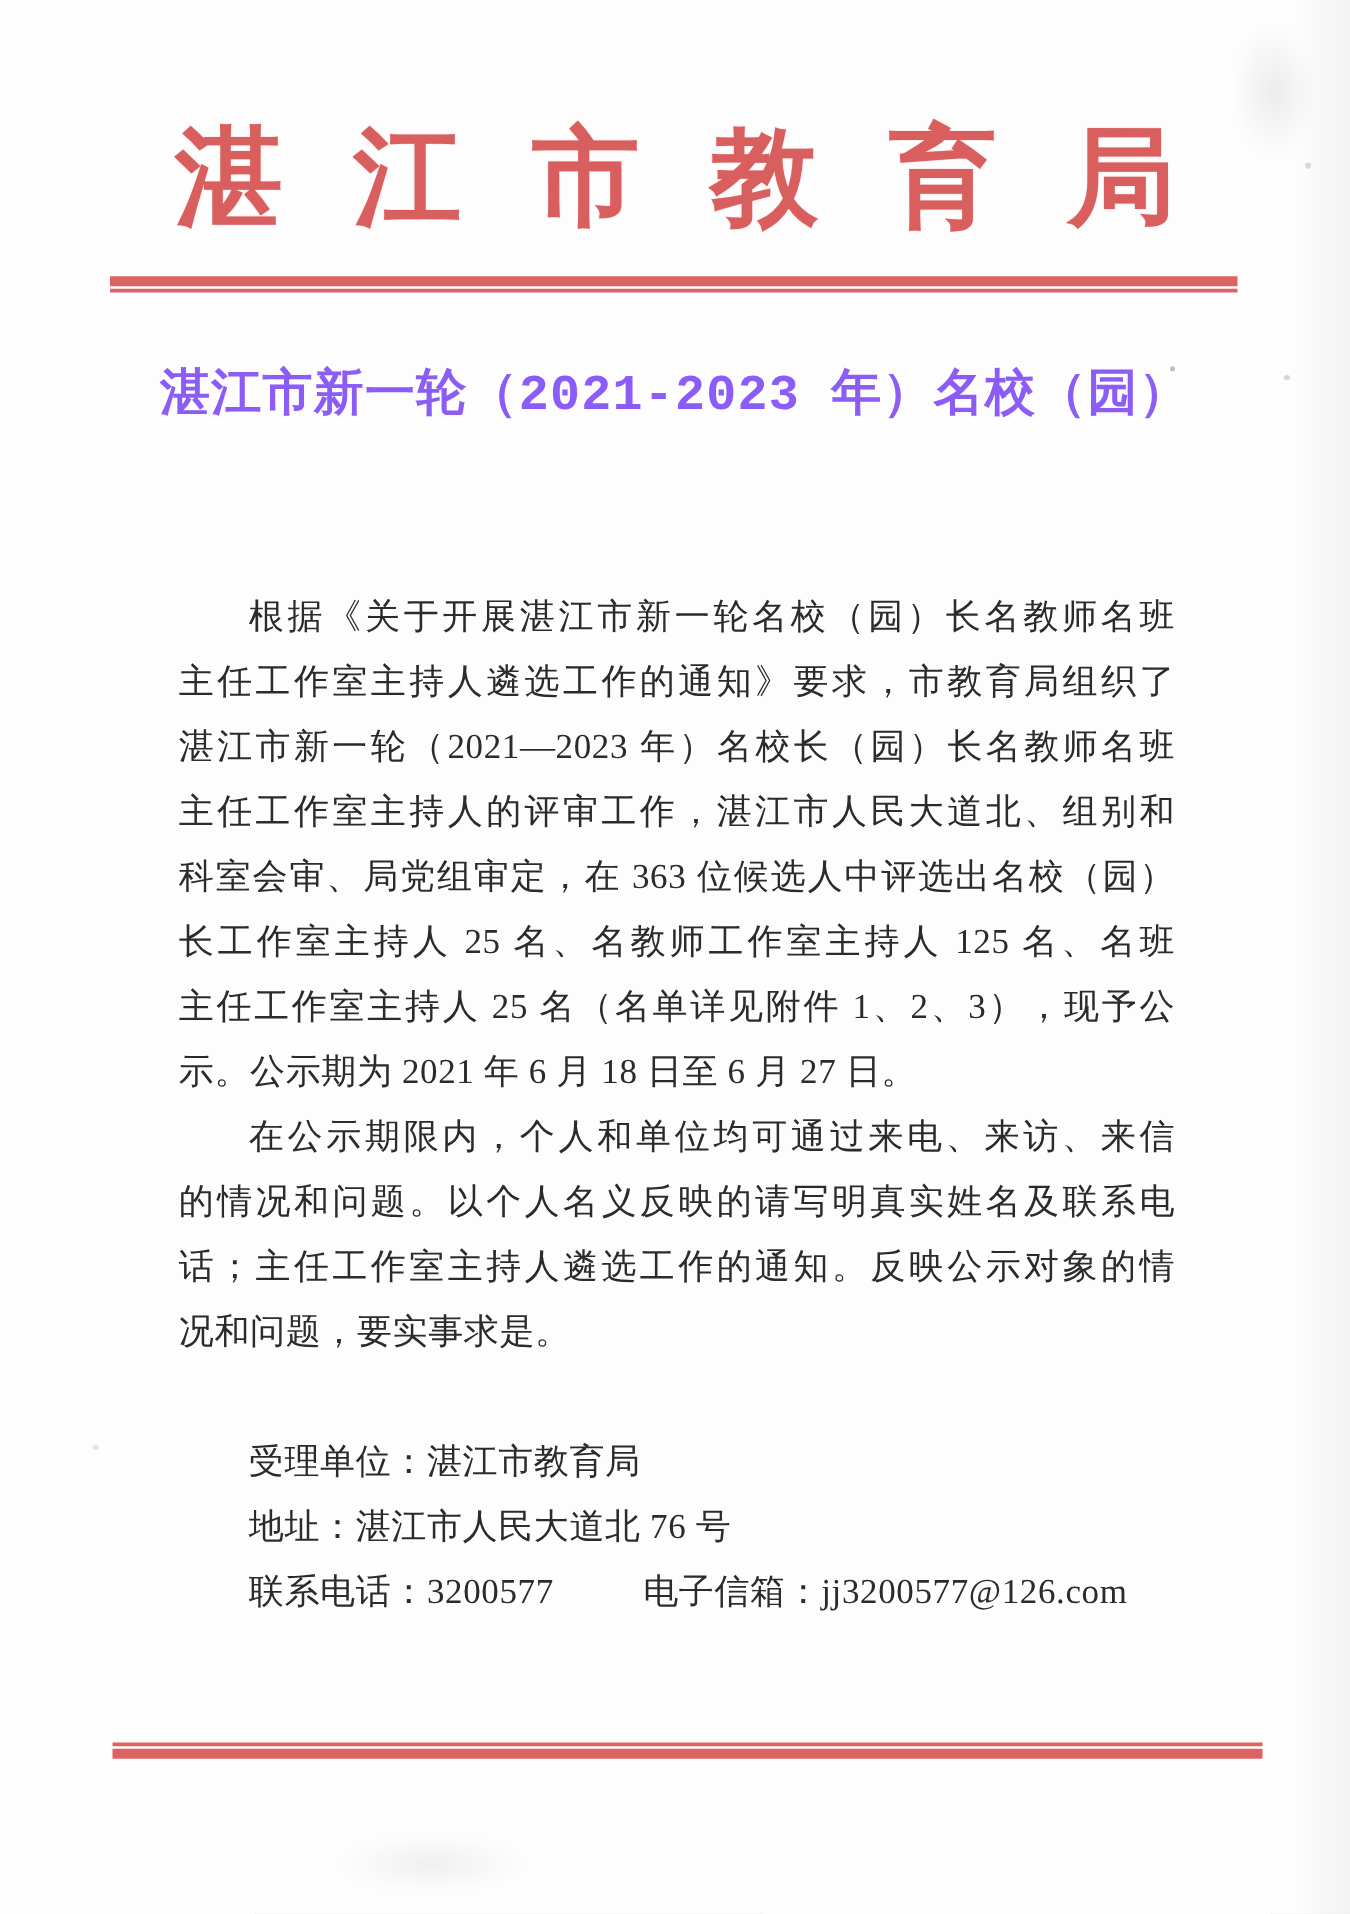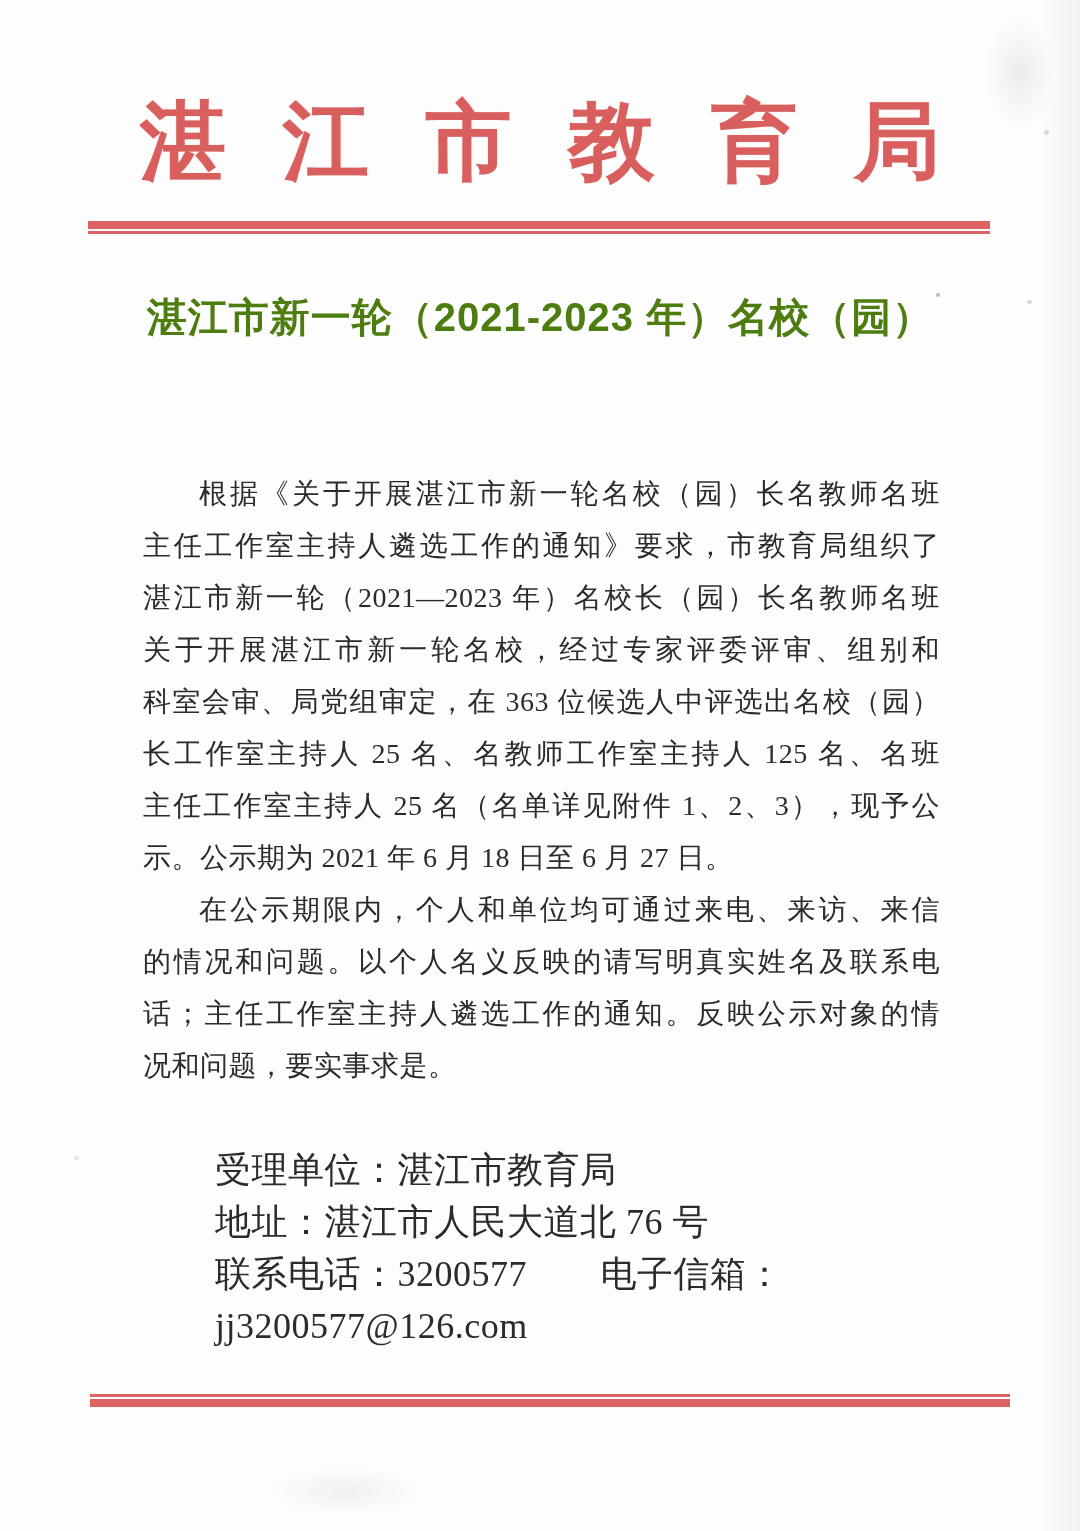--- a/index.html
+++ b/index.html
@@ -42,25 +42,25 @@
   .rule-bottom { top: 1394px; left: 90px; width: 920px; }
   .rule-bottom .thin  { height: 3px; background: var(--rule-red, #dd6363); }
   .rule-bottom .gap   { height: 2px; background: transparent; }
   .rule-bottom .thick { height: 8px; background: var(--rule-red, #dd6363); }
 
   
   .doc-title {
     position: absolute;
     top: 288px; left: 80px; width: 920px;
     text-align: center;
-    font-family: Liberation Sans, sans-serif;
+    font-family: Liberation Mono, monospace;
     font-weight: 700;
     font-size: 40px;
     line-height: 59px;
-    color: #4d7c0f;
+    color: #8b5cf6;
     letter-spacing: 1px;
   }
 
   
   .body-block {
     position: absolute;
     left: 143px; width: 797px;
     font-size: 28px;
     line-height: 52px;
     color: #2b2b2b;
@@ -69,21 +69,21 @@
   .para-1 { top: 468px; }
   .para-2 { top: 884px; }
   .doc-line { text-align: justify; text-align-last: justify; white-space: normal; }
   .doc-line.first { text-indent: 2em; }
   .doc-line.last { text-align: center; text-align-last: left; }
 
   
   .contact-block {
     position: absolute;
     top: 1144px; left: 143px; width: 797px;
-    font-size: 36px;
+    font-size: 28px;
     line-height: 52px;
     color: #2b2b2b;
     letter-spacing: .5px;
   }
   .contact-line { padding-left: 2em; }
   .contact-line .email { margin-left: 64px; margin-top: 44px; }
 
   
   .artifact { position: absolute; pointer-events: none; }
   .edge-shade-right {
@@ -127,21 +127,21 @@
   </div>
 
   <div class="doc-title">
     <div>湛江市新一轮（2021-2023 年）名校（园）</div>
   </div>
 
   <div class="body-block para-1">
       <div class="doc-line first">根据《关于开展湛江市新一轮名校（园）长名教师名班</div>
       <div class="doc-line">主任工作室主持人遴选工作的通知》要求，市教育局组织了</div>
       <div class="doc-line">湛江市新一轮（2021—2023 年）名校长（园）长名教师名班</div>
-      <div class="doc-line">关于开展湛江市新一轮名校，经过专家评委评审、组别和</div>
+      <div class="doc-line">主任工作室主持人的评审工作，湛江市人民大道北、组别和</div>
       <div class="doc-line">科室会审、局党组审定，在 363 位候选人中评选出名校（园）</div>
       <div class="doc-line">长工作室主持人 25 名、名教师工作室主持人 125 名、名班</div>
       <div class="doc-line">主任工作室主持人 25 名（名单详见附件 1、2、3），现予公</div>
       <div class="doc-line last">示。公示期为 2021 年 6 月 18 日至 6 月 27 日。</div>
     </div>
 
   <div class="body-block para-2">
       <div class="doc-line first">在公示期限内，个人和单位均可通过来电、来访、来信</div>
       <div class="doc-line">的情况和问题。以个人名义反映的请写明真实姓名及联系电</div>
       <div class="doc-line">话；主任工作室主持人遴选工作的通知。反映公示对象的情</div>

